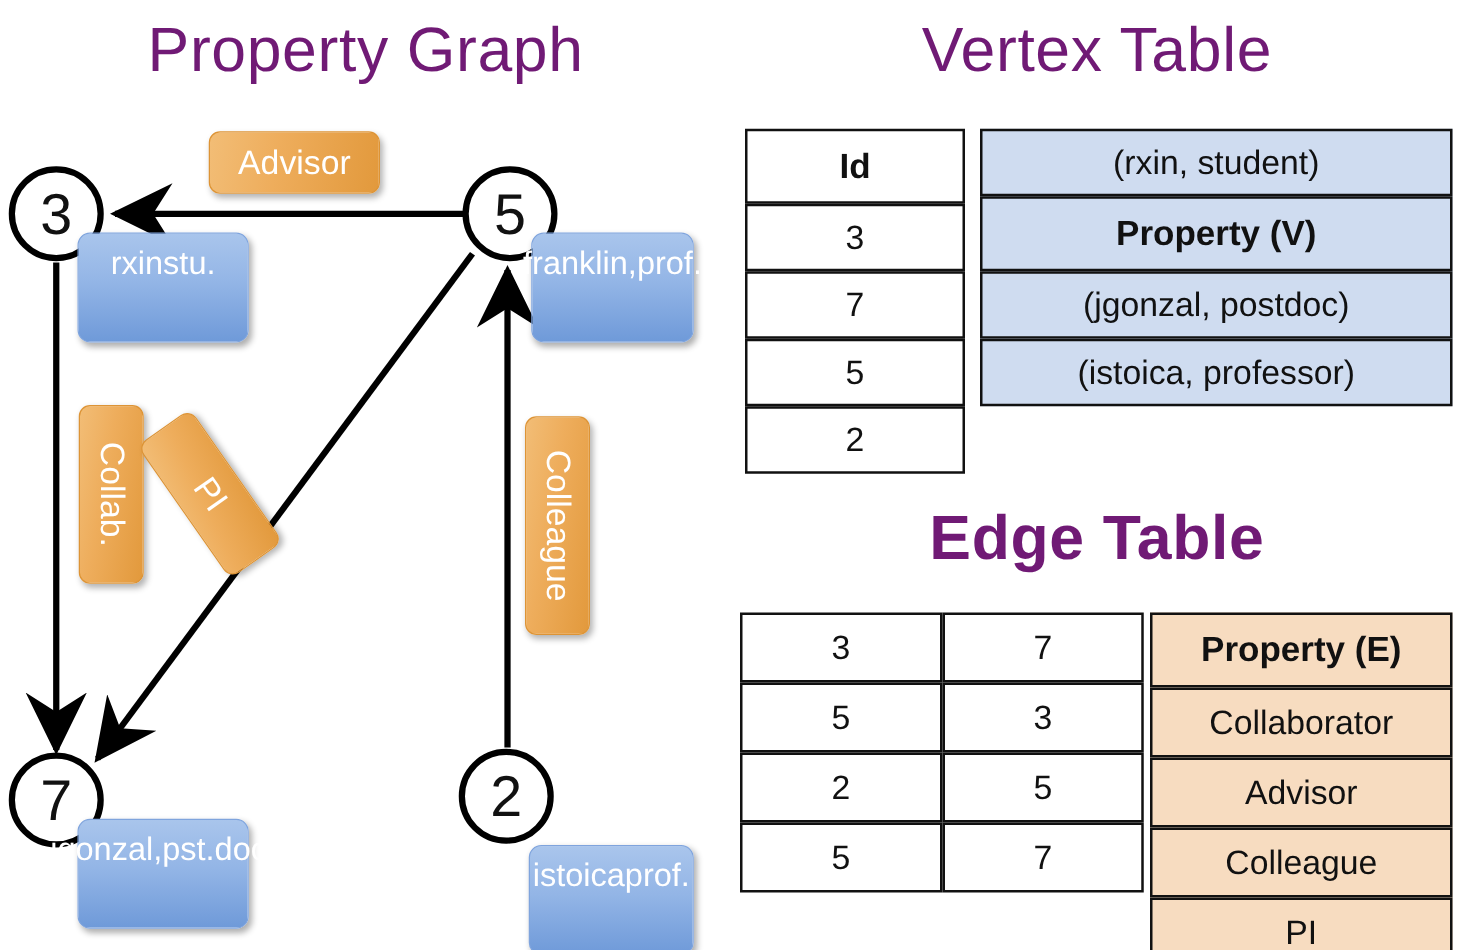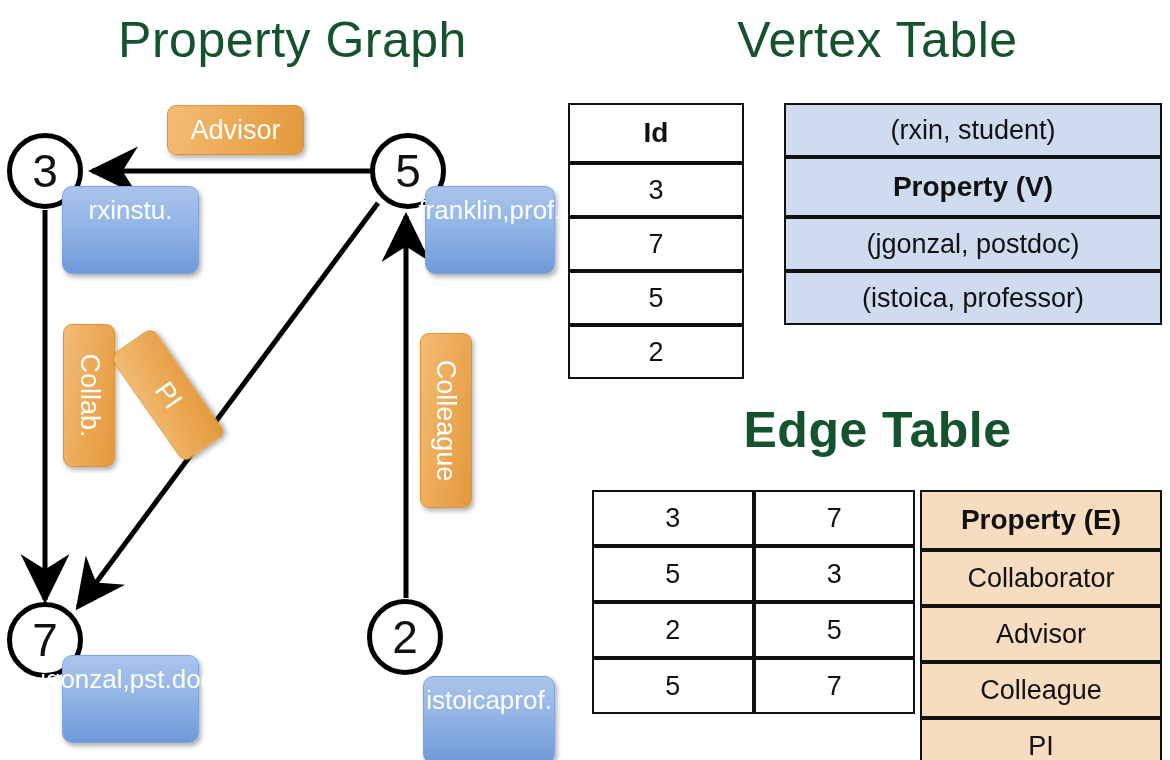--- a/index.html
+++ b/index.html
@@ -1,19 +1,19 @@
 <!DOCTYPE html>
 <html><head>
 <meta charset="utf-8">
 <style>
   html,body{margin:0;padding:0;background:#fff;}
   body{width:1170px;height:760px;position:relative;overflow:hidden;
        font-family:"Liberation Sans", sans-serif;color:#000;}
 
-  .title{position:absolute;font-weight:300;color:#14532d;white-space:nowrap;
+  .title{position:absolute;font-weight:300;color:#701a75;white-space:nowrap;
          font-family:"Liberation Sans", sans-serif;letter-spacing:.5px;}
   #title-property-graph{left:0;top:12px;width:585px;text-align:center;font-size:50px;line-height:56px;}
   #title-vertex-table{left:585px;top:12px;width:585px;text-align:center;font-size:50px;line-height:56px;}
   #title-edge-table{left:585px;top:402px;width:585px;text-align:center;font-size:50px;line-height:56px;font-weight:bold;}
 
   
   #graph-panel{position:absolute;left:0;top:0;width:585px;height:760px;}
   #graph-edges{position:absolute;left:0;top:0;width:585px;height:760px;}
 
   .node{position:absolute;border:5px solid #000;border-radius:50%;background:#fff;
@@ -100,21 +100,21 @@
   </div>
   <div class="lbl rot" style="left:142px;top:330px;width:52px;height:130px;
        transform:rotate(-35deg);transform-origin:center center;">
     <span style="transform:rotate(90deg);">PI</span>
   </div>
   <div class="lbl vert" style="left:420px;top:333px;width:52px;height:175px;">
     <span>Colleague</span>
   </div>
 </div>
 
-<table class="tbl" id="vertex-table-id-col" style="left:556px;top:103px;width:188px;padding-left:12px;">
+<table class="tbl" id="vertex-table-id-col" style="left:584px;top:103px;width:188px;padding-left:12px;">
   <tbody>
       <tr>
     <th style="height:54px;">Id</th>
   </tr>
   <tr>
     <td style="height:48px;">3</td>
   </tr>
   <tr>
     <td style="height:48px;">7</td>
   </tr>

